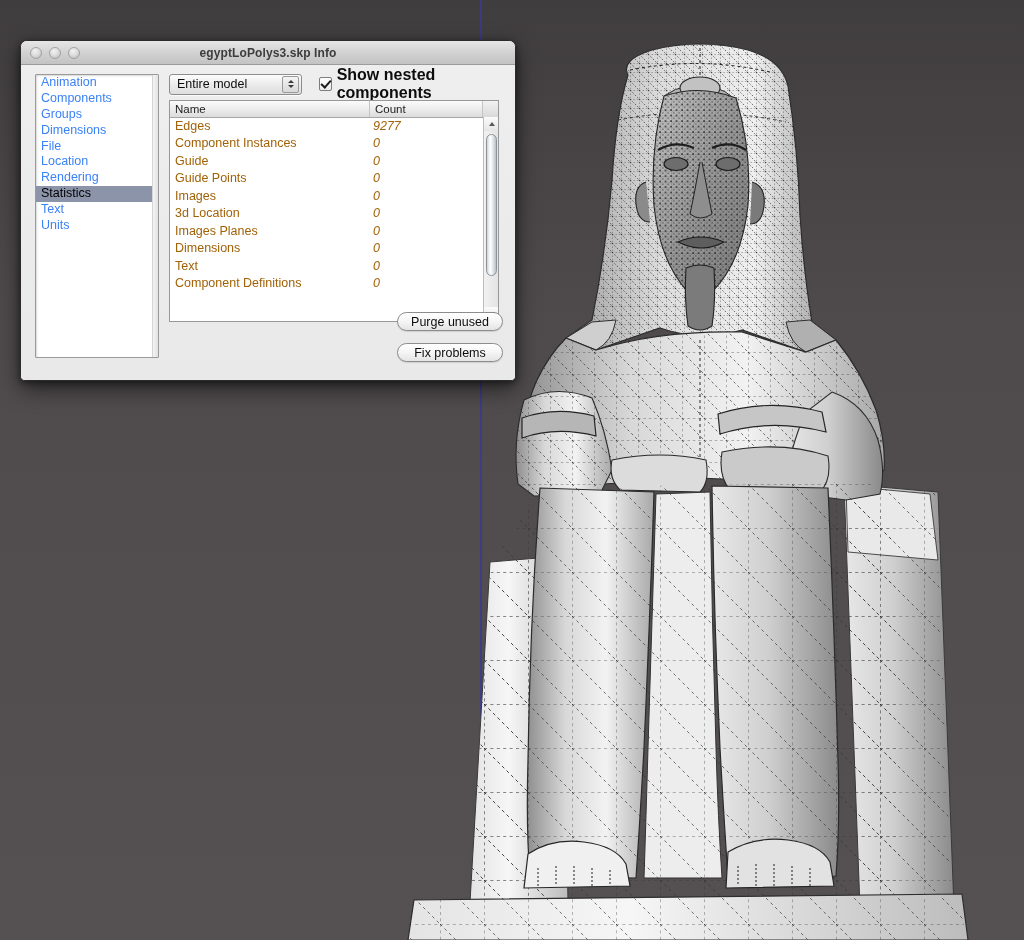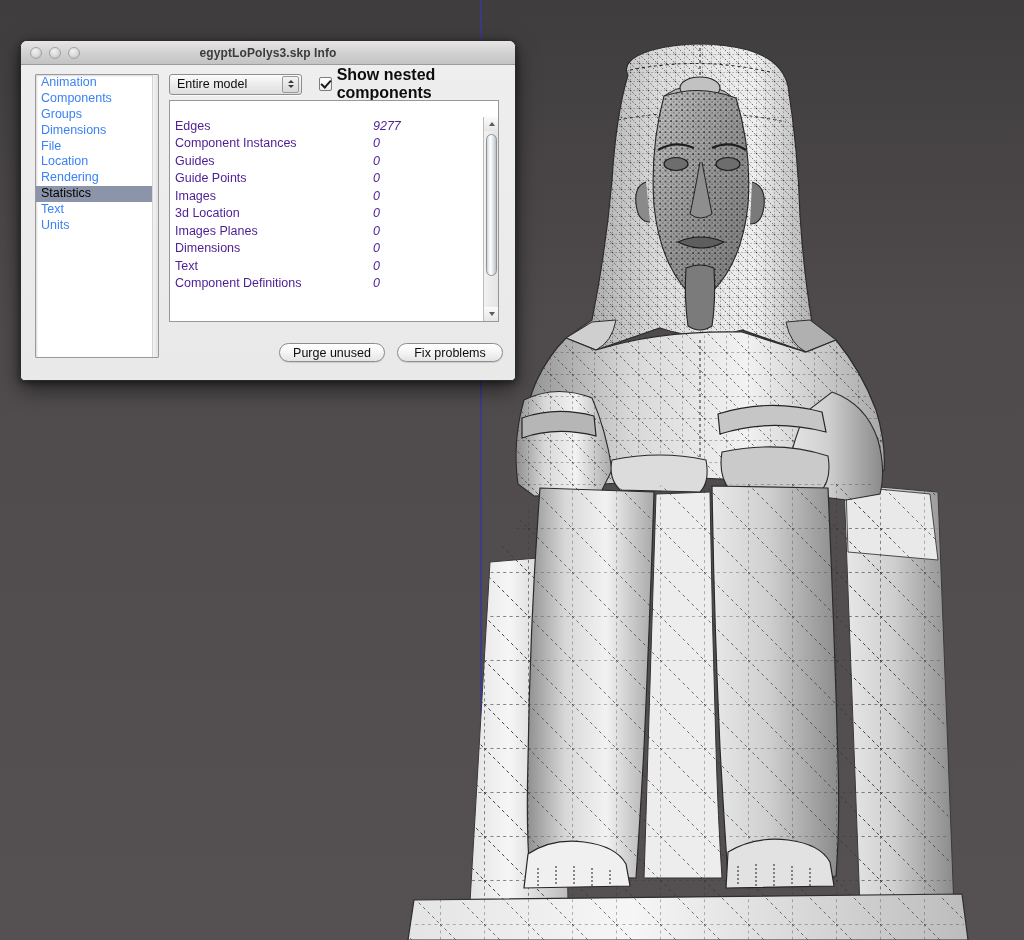--- a/index.html
+++ b/index.html
@@ -238,21 +238,21 @@
     position: absolute;
     left: 0; top: 16px;
     right: 15px;
     bottom: 0;
     overflow: hidden;
   }
   .row {
     display: flex;
     height: 17.5px;
     font-size: 12.5px;
-    color: #4c1d95;
+    color: #a16207;
     align-items: center;
   }
   .cell-name { width: 200px; padding-left: 5px; box-sizing: border-box; white-space: nowrap; }
   .cell-count { flex: 1; padding-left: 3px; font-style: italic; }
 
   
   #table-scrollbar {
     position: absolute;
     right: 0; top: 16px;
     width: 15px;
@@ -293,20 +293,21 @@
     box-sizing: border-box;
   }
 
   
   #button-row {
     position: absolute;
     right: 12px;
     bottom: 18px;
     display: flex;
     gap: 12px;
+    flex-direction: column;
   }
   .push-button {
     min-width: 106px;
     height: 19px;
     padding: 0 12px;
     border: 1px solid #8d8d8d;
     border-radius: 10px;
     background: linear-gradient(180deg, #ffffff 0%, #f6f6f6 46%, #e4e4e4 100%);
     box-shadow: 0 1px 1px rgba(0,0,0,.12);
     font-size: 12.5px;
@@ -551,32 +552,37 @@
               <span class="tri-down"></span>
             </span>
           </div>
           <div id="nested-check-wrap">
             <span id="nested-checkbox"></span>
             <span id="nested-label">Show nested components</span>
           </div>
         </div>
 
         <div id="stats-table">
+          <div id="table-header">
+            <div class="th th-name">Name</div>
+            <div class="th th-count">Count</div>
+            <div class="th th-gutter"></div>
+          </div>
 
           <div id="table-rows">
             <div class="row">
               <span class="cell-name">Edges</span>
               <span class="cell-count">9277</span>
             </div>
             <div class="row">
               <span class="cell-name">Component Instances</span>
               <span class="cell-count">0</span>
             </div>
             <div class="row">
-              <span class="cell-name">Guides</span>
+              <span class="cell-name">Guide</span>
               <span class="cell-count">0</span>
             </div>
             <div class="row">
               <span class="cell-name">Guide Points</span>
               <span class="cell-count">0</span>
             </div>
             <div class="row">
               <span class="cell-name">Images</span>
               <span class="cell-count">0</span>
             </div>

